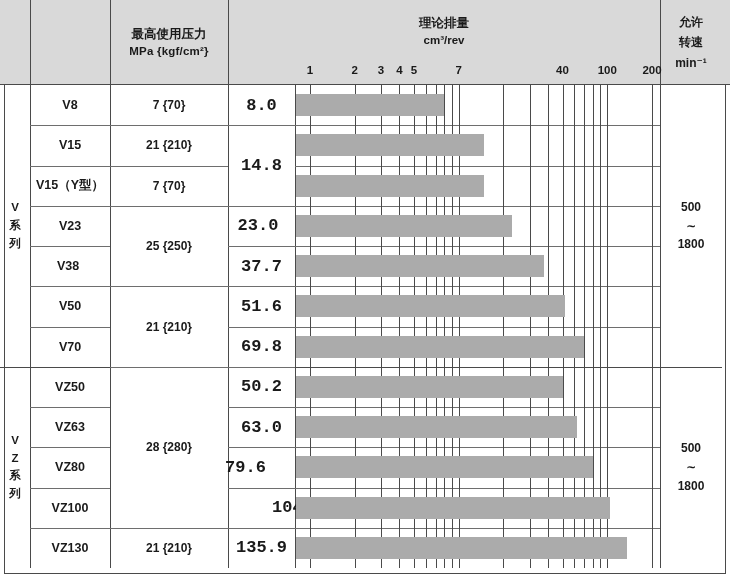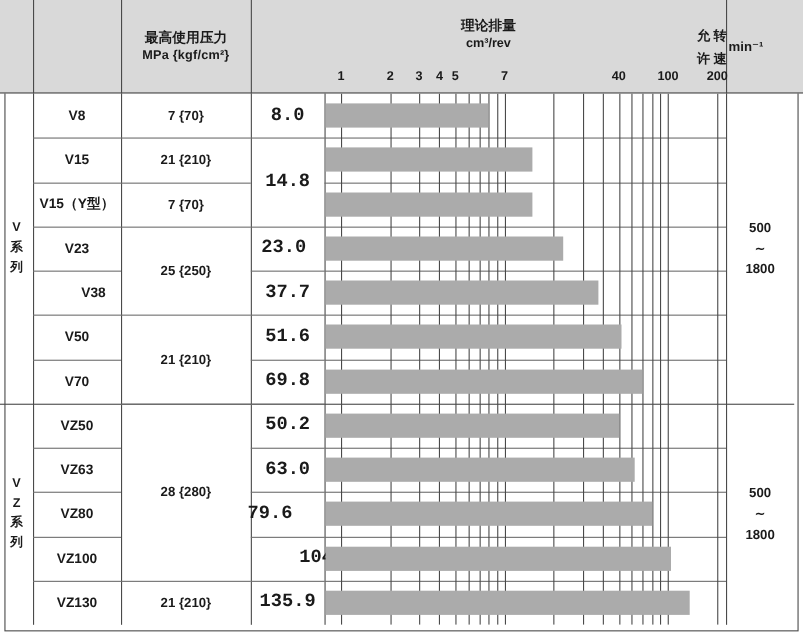--- a/index.html
+++ b/index.html
@@ -36,21 +36,21 @@
   #h-sep3{left:228px;height:85px;}
   #h-sep5{left:660px;height:85px;}
 
   #hc-model{left:30px;top:0;width:80px;height:85px;font-size:12.5px;font-weight:bold;}
   #hc-press{left:110px;top:0;width:118px;height:85px;font-size:12px;font-weight:bold;flex-direction:column;}
   #hc-press .l1{font-size:12.5px;}
   #hc-press .l2{font-size:11.5px;letter-spacing:.2px;}
   #hc-disp{left:228px;top:0;width:432px;height:62px;font-size:12px;font-weight:bold;flex-direction:column;}
   #hc-disp .l1{font-size:12.5px;}
   #hc-disp .l2{font-size:11.5px;}
-  #hc-speed{left:632px;top:0;width:62px;height:85px;font-size:12px;font-weight:bold;flex-direction:row;line-height:1.7;}
+  #hc-speed{left:660px;top:0;width:62px;height:85px;font-size:12px;font-weight:bold;flex-direction:column;line-height:1.7;}
 
   
   #axislabels{position:absolute;left:0;top:62px;width:100%;height:22px;}
   .axlab{
     position:absolute;top:2px;transform:translateX(-50%);
     font-size:11.5px;font-weight:bold;white-space:nowrap;color:#1a1a1a;
   }
   
   #body{
     position:absolute;left:0;top:85px;width:100%;height:483px;
@@ -202,21 +202,21 @@
         </div>
         <div class="cell model-label" style="left: 30px; top: 40.25px; width: 80px; height: 40.25px;">
           <span>V15</span>
         </div>
         <div class="cell model-label" style="left: 30px; top: 80.5px; width: 80px; height: 40.25px;">
           <span>V15（Y型）</span>
         </div>
         <div class="cell model-label" style="left: 30px; top: 120.75px; width: 80px; height: 40.25px;">
           <span>V23</span>
         </div>
-        <div class="cell model-label" style="left: 45px; top: 161px; width: 80px; height: 40.25px;">
+        <div class="cell model-label" style="left: 28px; top: 161px; width: 80px; height: 40.25px;">
           <span>V38</span>
         </div>
         <div class="cell model-label" style="left: 30px; top: 201.25px; width: 80px; height: 40.25px;">
           <span>V50</span>
         </div>
         <div class="cell model-label" style="left: 30px; top: 241.5px; width: 80px; height: 40.25px;">
           <span>V70</span>
         </div>
         <div class="cell model-label" style="left: 30px; top: 281.75px; width: 80px; height: 40.25px;">
           <span>VZ50</span>

